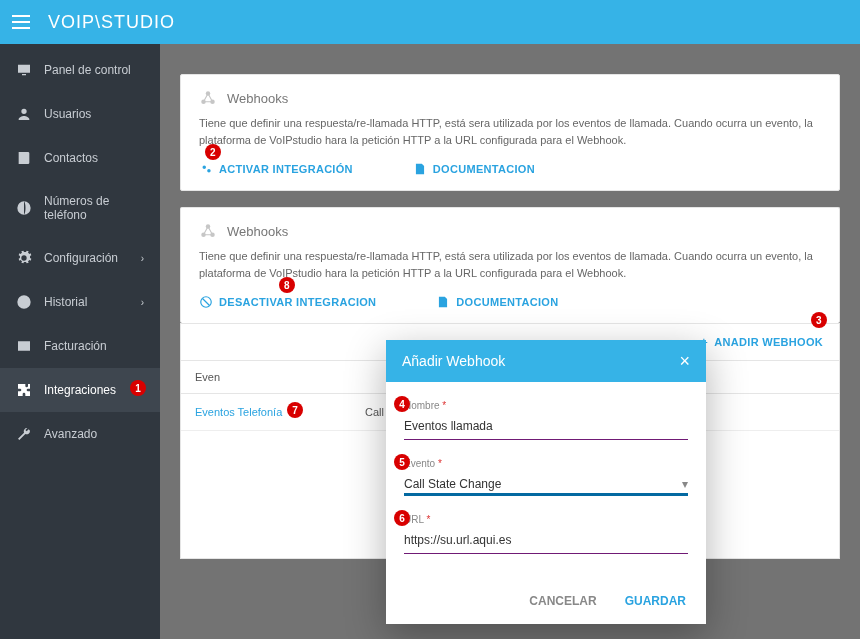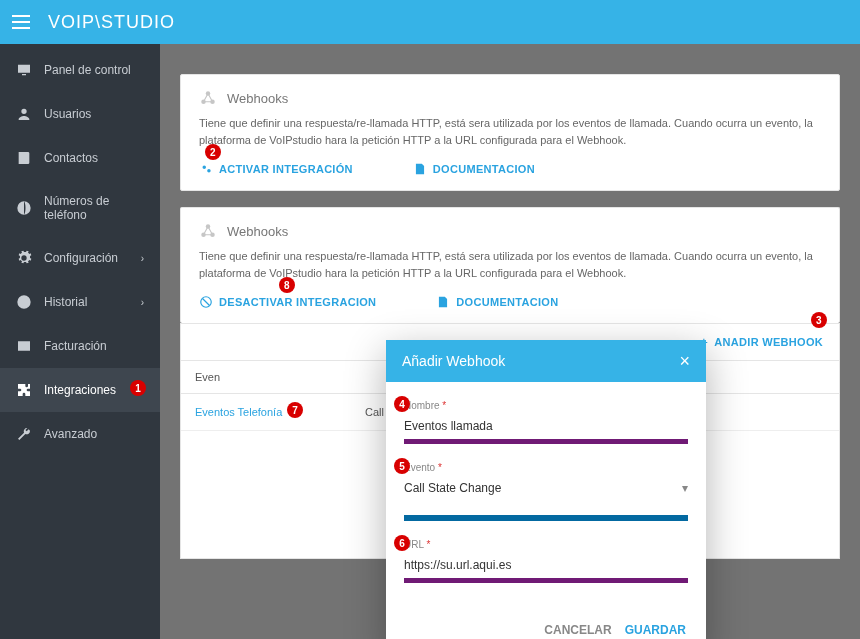--- a/index.html
+++ b/index.html
@@ -35,23 +35,23 @@
 .td.c1{width:170px;position:relative}
 .td.c2{flex:1;color:#555}
 .page-foot{height:30px;background:#fff;border:1px solid #e5e5e5;border-top:none;margin-top:-1px}
 .badge{position:absolute;width:16px;height:16px;border-radius:50%;background:#d80000;color:#fff;font-size:10px;font-weight:700;display:flex;align-items:center;justify-content:center;z-index:50}
 .dialog-backdrop{position:absolute;left:386px;top:340px;width:320px;background:#fff;box-shadow:0 12px 38px rgba(0,0,0,.3);z-index:40}
 .dialog-head{background:#36b3e7;color:#fff;padding:12px 16px;display:flex;align-items:center;justify-content:space-between;font-size:14px}
 .dialog-body{padding:18px 18px 10px}
 .field{margin-bottom:18px;position:relative}
 .flabel{font-size:10px;color:#888;margin-bottom:4px}
 .flabel .req{color:#d33}
-.finput{width:100%;border:none;border-bottom:5px solid #701a75;padding:4px 0 6px;font-size:12px;color:#333;outline:none;background:transparent}
-.fselect{display:flex;align-items:center;justify-content:space-between;border-bottom:6px solid #0369a1;padding:4px 0 20px;font-size:12px;color:#333;cursor:pointer}
-.dialog-foot{display:flex;justify-content:flex-end;gap:13px;padding:12px 20px 16px;font-size:12px;font-weight:700}
+.finput{width:100%;border:none;border-bottom:1px solid #701a75;padding:4px 0 6px;font-size:12px;color:#333;outline:none;background:transparent}
+.fselect{display:flex;align-items:center;justify-content:space-between;border-bottom:3px solid #0369a1;padding:4px 0 2px;font-size:12px;color:#333;cursor:pointer}
+.dialog-foot{display:flex;justify-content:flex-end;gap:28px;padding:12px 20px 16px;font-size:12px;font-weight:700}
 .dbtn{cursor:pointer}
 .dbtn.cancel{color:#888}
 .dbtn.save{color:#2aa3e0}
 .close-x{cursor:pointer;font-size:18px;line-height:1}
 </style>
 </head>
 <body>
 
 <div class="topbar">
   <div class="menu-icon">

